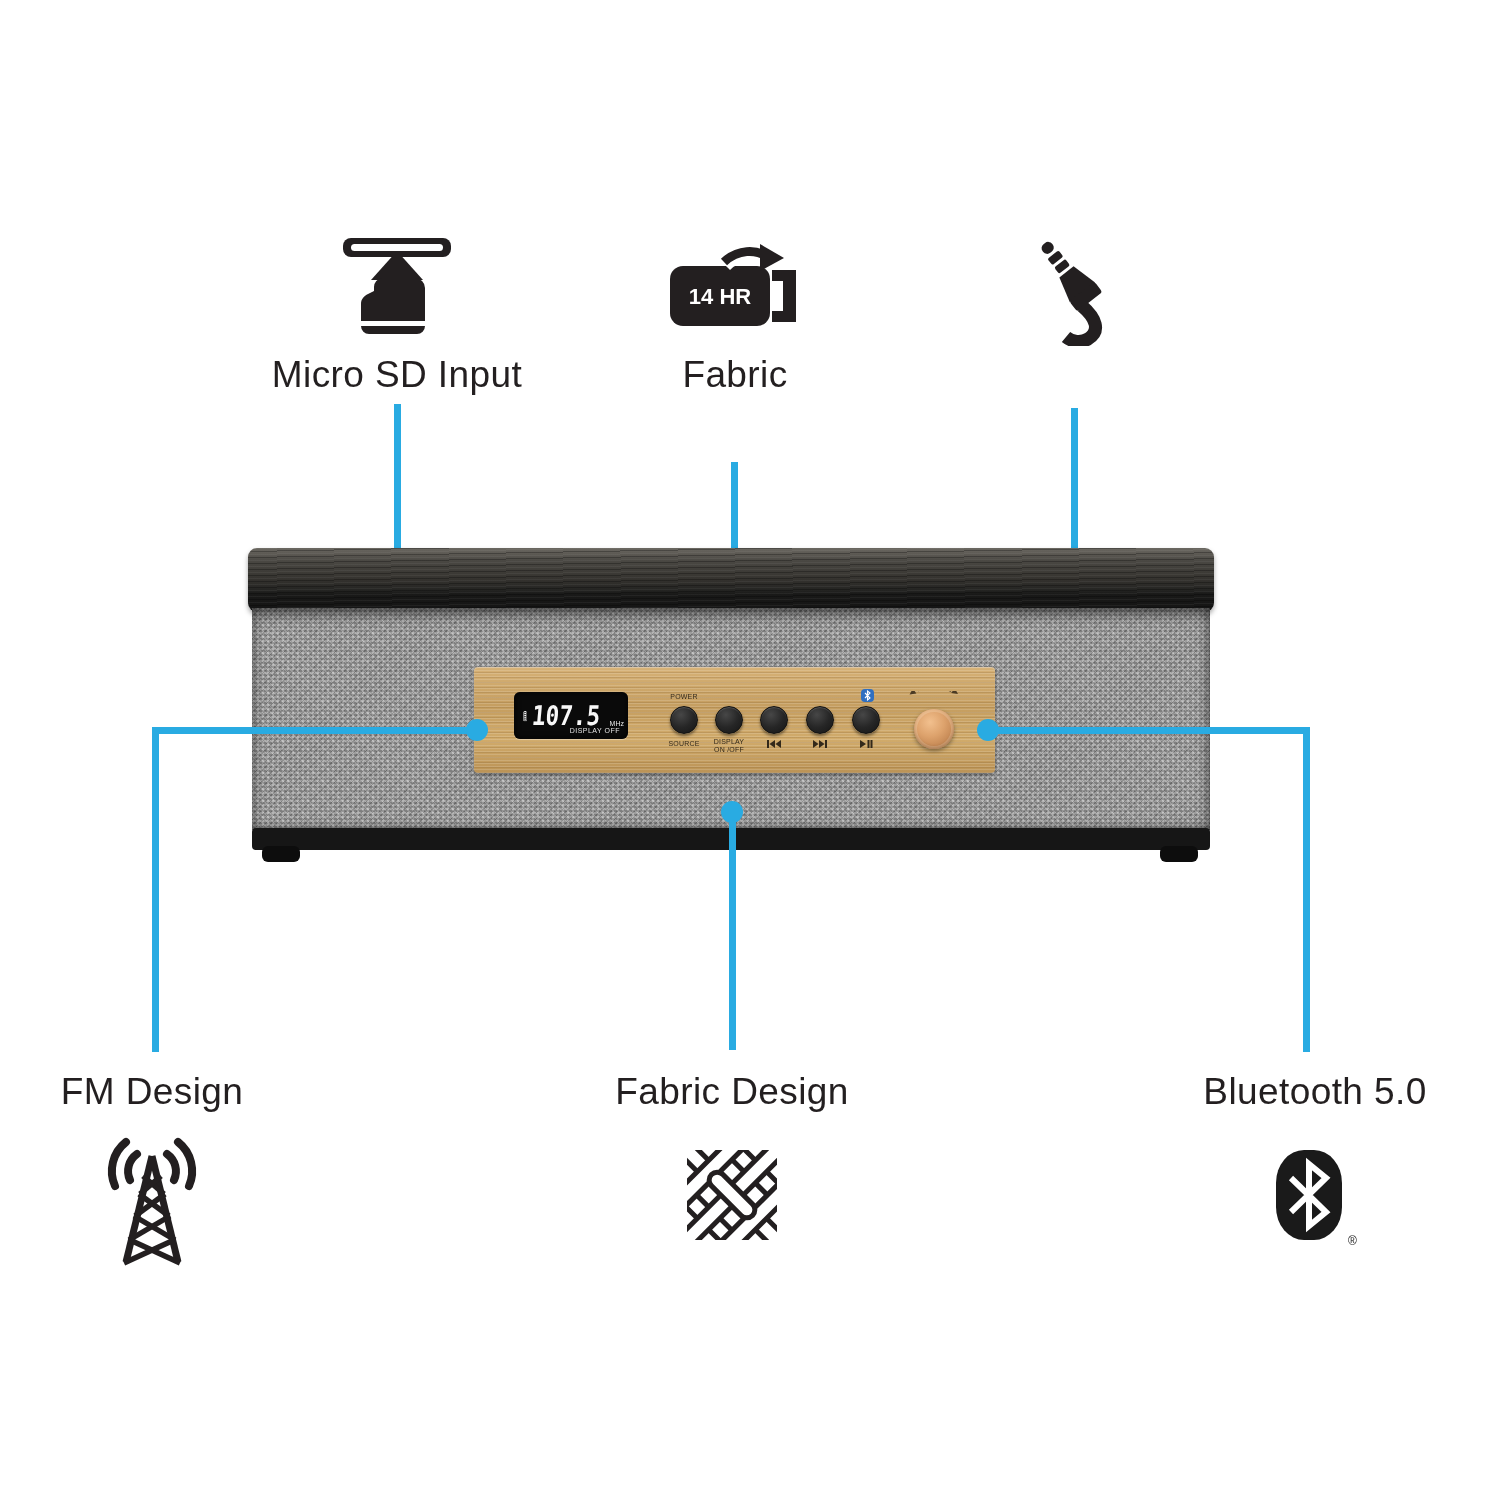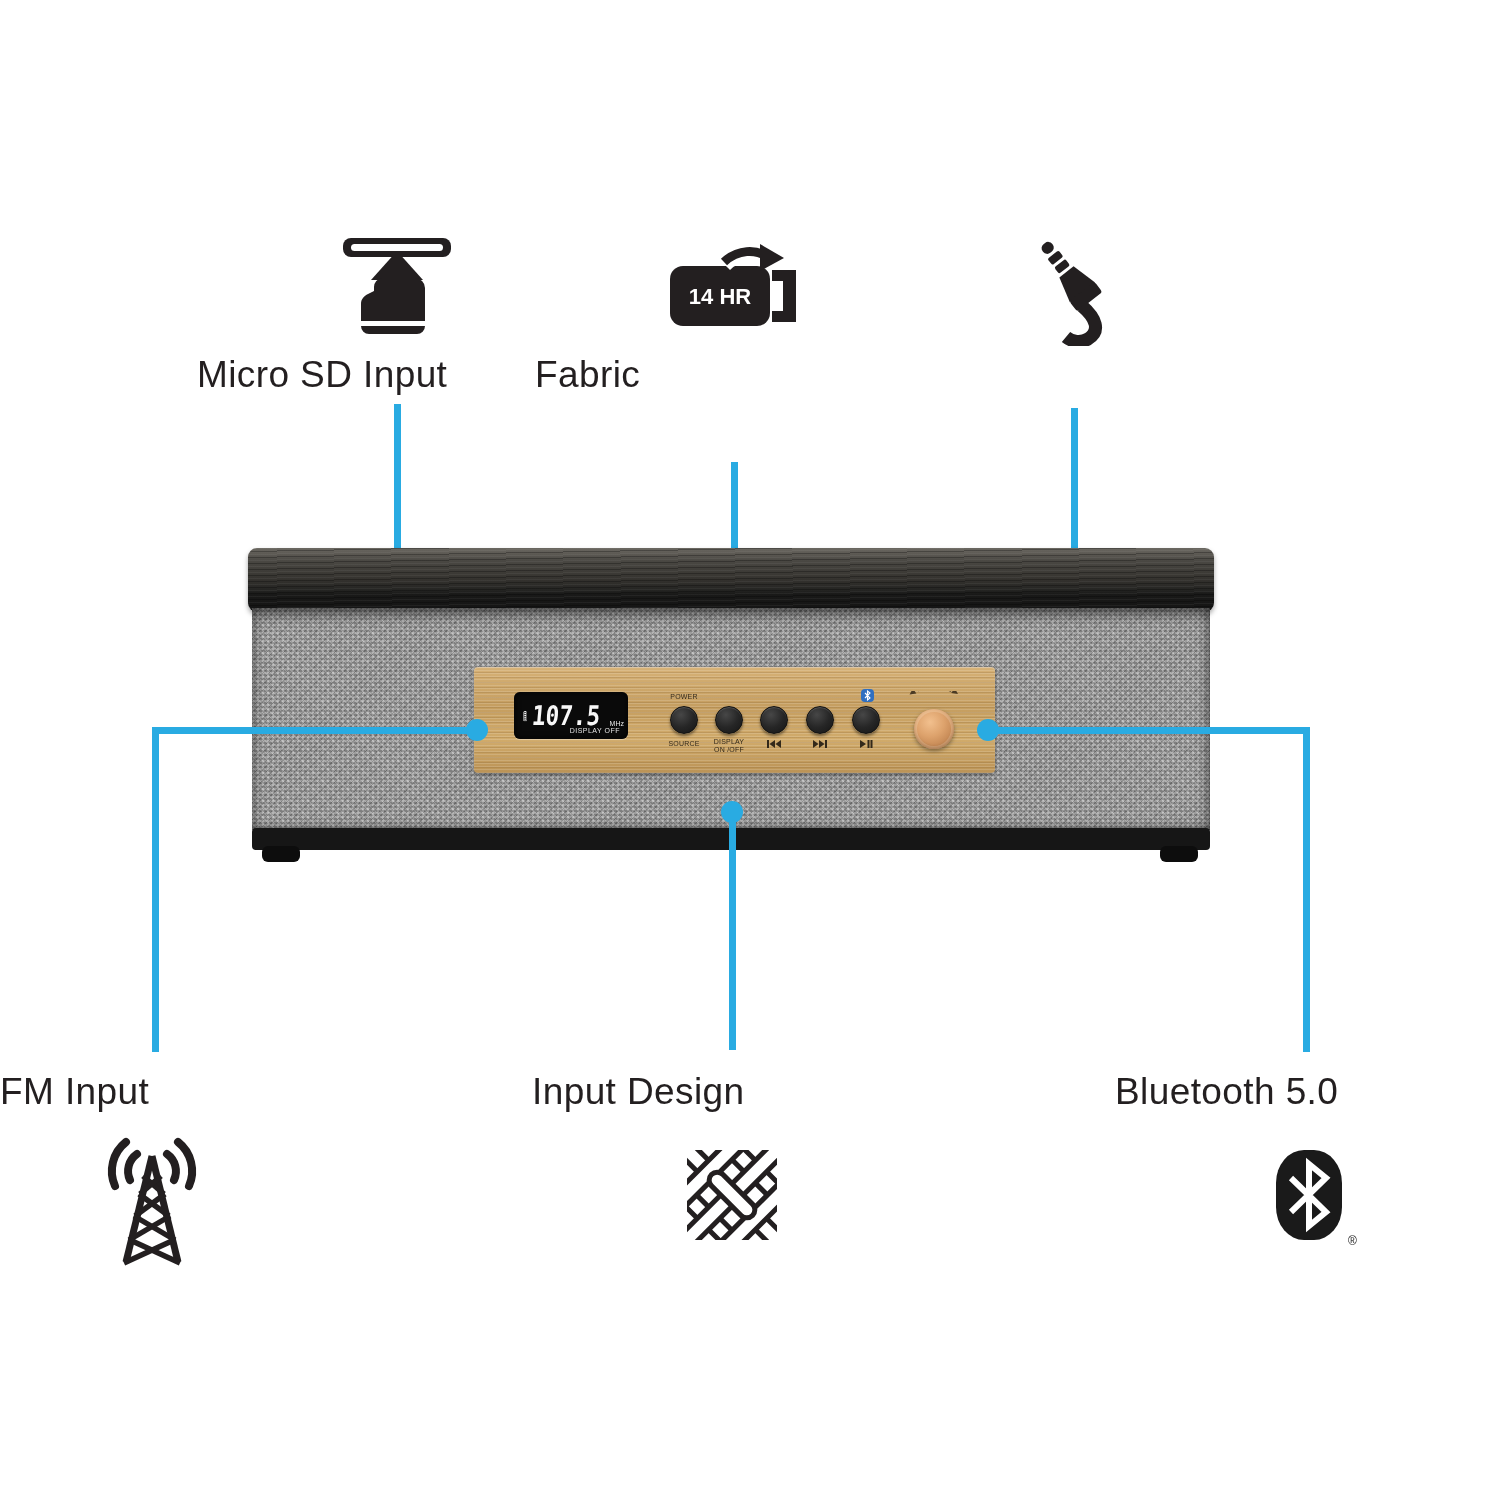--- a/index.html
+++ b/index.html
@@ -1,20 +1,20 @@
 <!DOCTYPE html>
 <html><head>
 <meta charset="utf-8">
 <style>
   html,body{margin:0;padding:0;background:#fff;}
   #canvas{position:relative;width:1500px;height:1500px;background:#ffffff;overflow:hidden;
           font-family:"Liberation Sans",sans-serif;color:#231f20;}
   .abs{position:absolute;}
   .feature-label{font-size:37px;line-height:52px;font-weight:400;letter-spacing:.4px;
-                 color:#231f20;}
+                 text-align:center;color:#231f20;}
   .cline{position:absolute;background:#29abe2;}
   .cdot{position:absolute;width:22px;height:22px;border-radius:50%;background:#29abe2;}
 
   
   #speaker{left:248px;top:548px;width:966px;height:322px;}
   #top-slab{left:0;top:0;width:966px;height:64px;border-radius:9px;
     background:
       repeating-linear-gradient(179deg, rgba(255,255,255,.05) 0 1px, rgba(0,0,0,0) 1px 3px,
                                 rgba(0,0,0,.28) 3px 4px, rgba(0,0,0,0) 4px 6px),
       linear-gradient(180deg,#6b6861 0%,#4a4843 20%,#35332f 48%,#242422 66%,#191918 72%,#141414 100%);
@@ -169,21 +169,21 @@
           <textPath href="#varc" startOffset="50%" text-anchor="middle">◀VOLUME▶</textPath>
         </text>
       </svg>
       <div class="abs" id="knob"></div>
     </div>
   </div>
 
   <div class="cline" style="left:152px;top:727px;width:325px;height:7px"></div>
   <div class="cline" style="left:152px;top:727px;width:7px;height:325px"></div>
   <div class="cdot" style="left:466px;top:719px"></div>
-  <div class="abs feature-label" style="left:0px;top:1066px;width:304px">FM Input</div>
+  <div class="abs feature-label" style="left:0px;top:1066px;width:304px">FM Design</div>
   <svg class="abs" style="left:96px;top:1130px" width="112" height="136" viewBox="0 0 112 136">
     <g stroke="#231f20" stroke-width="7" fill="none">
       <path d="M30,132 L56,26"></path>
       <path d="M82,132 L56,26"></path>
     </g>
     <g stroke="#231f20" stroke-width="5.5" fill="none">
       <path d="M47,46 L68,64"></path>
         <path d="M65,46 L44,64"></path>
       <path d="M43,64 L73,86"></path>
         <path d="M69,64 L39,86"></path>
@@ -195,21 +195,21 @@
     <g stroke="#231f20" stroke-width="8" fill="none" stroke-linecap="round">
       <path d="M30,12 A37,37 0 0 0 19,56"></path>
       <path d="M41,24 A21,21 0 0 0 34,50"></path>
       <path d="M82,12 A37,37 0 0 1 93,56"></path>
       <path d="M71,24 A21,21 0 0 1 78,50"></path>
     </g>
   </svg>
 
   <div class="cdot" style="left:721px;top:801px"></div>
   <div class="cline" style="left:729px;top:810px;width:7px;height:240px"></div>
-  <div class="abs feature-label" style="left:532px;top:1066px;width:400px">Input Design</div>
+  <div class="abs feature-label" style="left:532px;top:1066px;width:400px">Fabric Design</div>
   <svg class="abs" style="left:683px;top:1146px" width="98" height="98" viewBox="0 0 98 98">
     <defs>
         <clipPath id="wclip">
           <rect x="4" y="4" width="90" height="90"></rect>
         </clipPath>
       </defs>
     <g clip-path="url(#wclip)">
       <g transform="rotate(45 49 49)" fill="#ffffff" stroke="#231f20" stroke-width="5">
         <rect x="-45" y="8" width="190" height="16" rx="8"></rect>
         <rect x="-45" y="41" width="190" height="16" rx="8"></rect>

